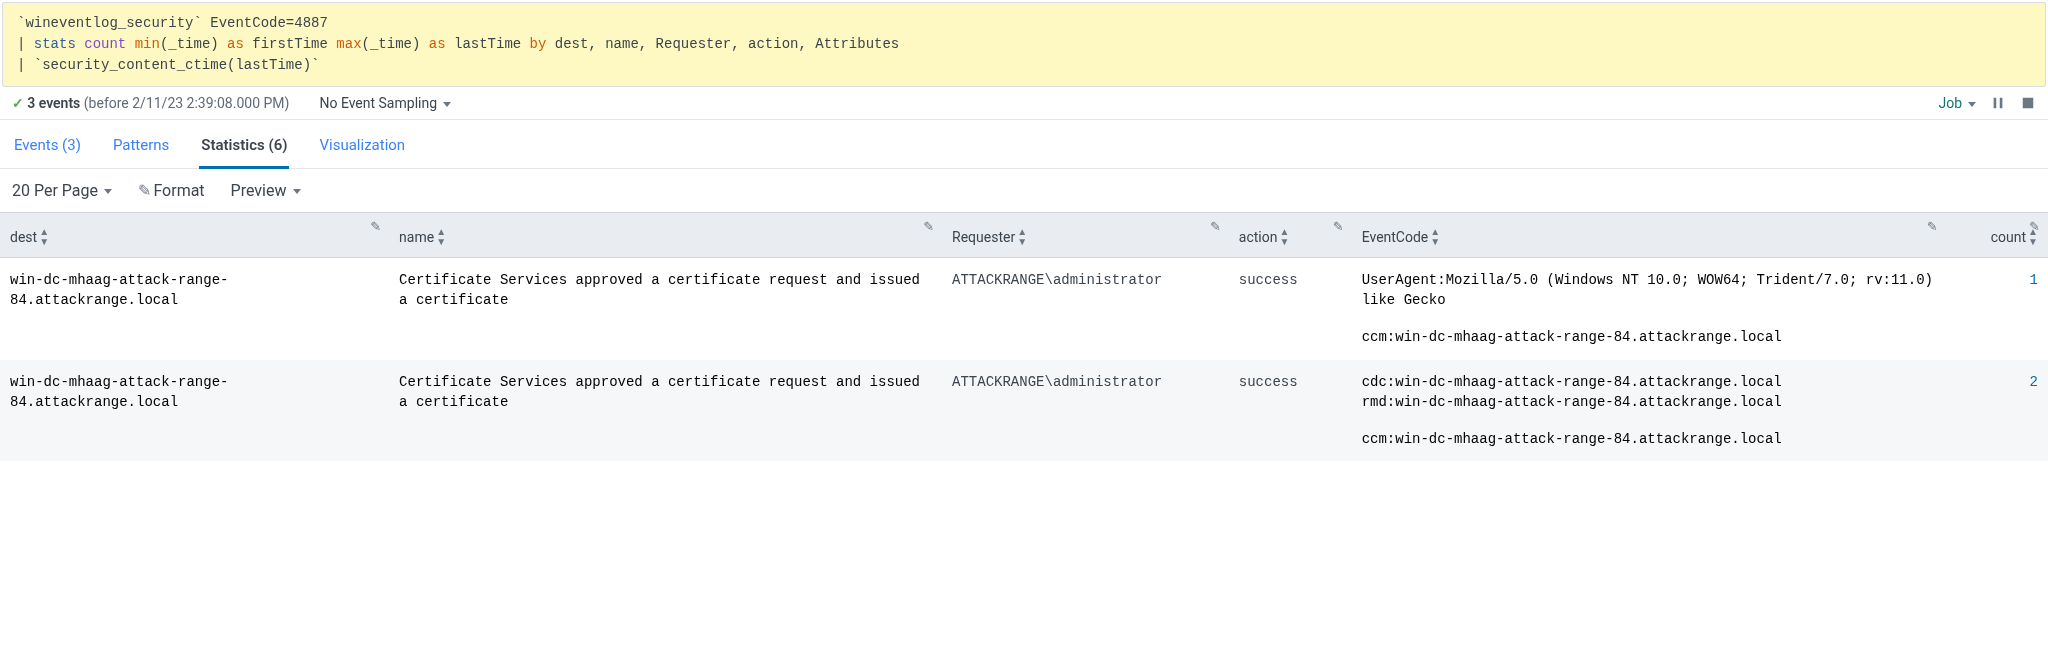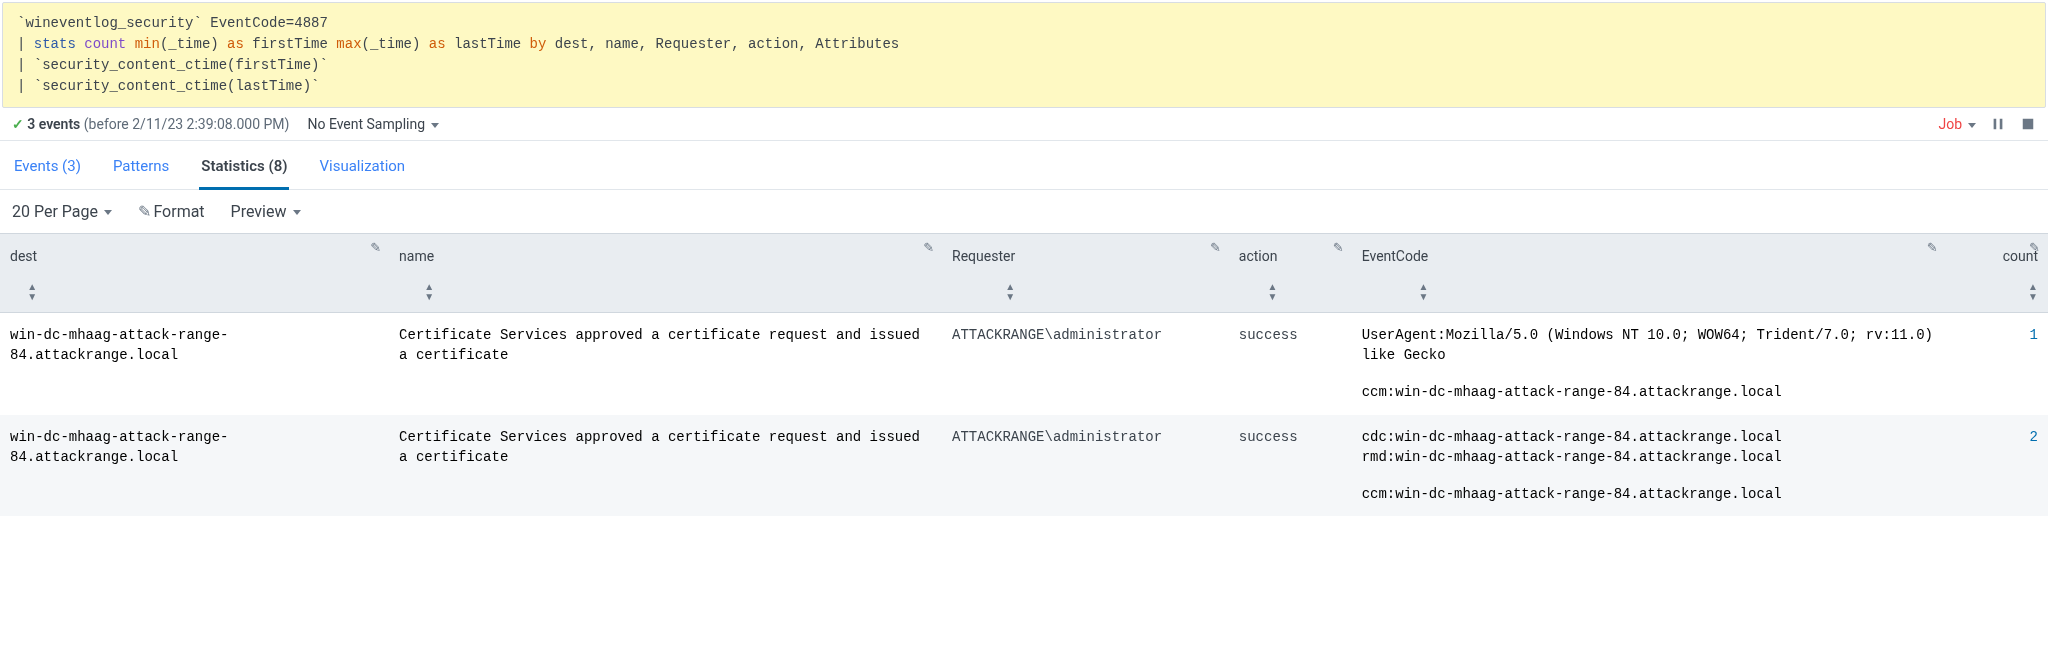--- a/index.html
+++ b/index.html
@@ -5,38 +5,38 @@
   * { box-sizing: border-box; margin: 0; padding: 0; }
   body { font-family: -apple-system, BlinkMacSystemFont, "Segoe UI", Roboto, Helvetica, Arial, sans-serif; font-size: 14px; color: #3c444d; background: #fff; }
   .query-box { border: 1px solid #d8dde3; border-radius: 2px; margin: 2px 2px 0 2px; padding: 10px 14px; font-family: "SFMono-Regular", Consolas, "Liberation Mono", Menlo, monospace; font-size: 14px; line-height: 1.5; background: #fef9c3; }
   .query-box .line { white-space: pre; }
   .tok-macro { color: #3c444d; }
   .tok-cmd { color: #2e5aa8; }
   .tok-func { color: #cf5c0a; }
   .tok-kw { color: #cf5c0a; }
   .tok-purple { color: #7e4cc9; }
   .status-bar { display: flex; align-items: center; justify-content: space-between; padding: 8px 12px; font-size: 14px; color: #3c444d; }
-  .status-left { display: flex; align-items: center; gap: 18px; }
+  .status-left { display: flex; align-items: center; gap: 30px; }
   .check { color: #4caf50; font-weight: bold; }
   .evcount b { font-weight: 600; }
   .muted { color: #5f6b78; }
   .dropdown-caret::after { content: ""; display: inline-block; margin-left: 6px; border-left: 4px solid transparent; border-right: 4px solid transparent; border-top: 5px solid #6b7785; vertical-align: middle; }
-  .status-right { display: flex; align-items: center; gap: 14px; color: #ef4444; }
+  .status-right { display: flex; align-items: center; gap: 14px; color: #0f766e; }
   .icon-btn { width: 16px; height: 16px; display: inline-flex; align-items: center; justify-content: center; color: #6b7785; }
   .icon-btn svg { width: 14px; height: 14px; }
   hr.sep { border: none; border-top: 1px solid #e1e6eb; }
   .tabs { display: flex; gap: 28px; padding: 10px 12px 0 12px; border-bottom: 1px solid #e1e6eb; }
   .tab { padding: 6px 2px 12px 2px; color: #3b82f6; cursor: pointer; font-size: 15px; }
   .tab.active { color: #3c444d; font-weight: 600; border-bottom: 3px solid #006eaf; margin-bottom: -1px; }
   .toolbar { display: flex; align-items: center; gap: 26px; padding: 12px 12px; font-size: 16px; color: #3c444d; }
   .toolbar .ctrl { cursor: pointer; }
   .toolbar .pencil { color: #6b7785; margin-right: 2px; }
   table.results { width: 100%; border-collapse: collapse; table-layout: fixed; }
   table.results th { background: #e9edf1; border-top: 1px solid #d0d7de; border-bottom: 1px solid #d0d7de; font-weight: 400; color: #3c444d; text-align: left; padding: 14px 10px 10px 10px; vertical-align: bottom; position: relative; font-size: 14px; }
-  table.results th .hdr { display: inline-flex; align-items: flex-end; gap: 18px; flex-direction: column; }
+  table.results th .hdr { display: inline-flex; align-items: center; gap: 2px; }
   table.results th .sort { color: #6b7785; font-size: 10px; line-height: 10px; display: inline-flex; flex-direction: column; }
   table.results th .pencil-edit { position: absolute; top: 6px; right: 8px; color: #6b7785; font-size: 13px; }
   table.results th.num { text-align: right; }
   table.results td { padding: 12px 10px; vertical-align: top; font-family: "SFMono-Regular", Consolas, "Liberation Mono", Menlo, monospace; font-size: 14px; line-height: 1.45; }
   table.results tbody tr:nth-child(even) td { background: #f5f7f9; }
   table.results td .mv-line { display: block; }
   table.results td .mv-gap { display: block; height: 1.2em; }
   table.results td.link { color: #000000; }
   table.results td.num { text-align: right; color: #006eaf; }
   
@@ -46,21 +46,20 @@
   col.c-action { width: 6%; }
   col.c-attr { width: 29%; }
   col.c-count { width: 5%; }
 </style>
 </head>
 <body>
 
 <div class="query-box" id="query-box">
     <div class="line"><span class="tok-macro">`wineventlog_security`</span><span> EventCode=4887</span></div>
     <div class="line"><span>| </span><span class="tok-cmd">stats</span><span> </span><span class="tok-purple">count</span><span> </span><span class="tok-func">min</span><span>(_time) </span><span class="tok-kw">as</span><span> firstTime </span><span class="tok-func">max</span><span>(_time) </span><span class="tok-kw">as</span><span> lastTime </span><span class="tok-kw">by</span><span> dest, name, Requester, action, Attributes</span></div>
-    <div class="line"><span>| </span><span class="tok-macro">`security_content_ctime(firstTime)`</span></div>
     <div class="line"><span>| </span><span class="tok-macro">`security_content_ctime(lastTime)`</span></div>
   </div>
 
 <div class="status-bar">
   <div class="status-left">
     <span class="evcount">
       <span class="check">✓</span>
       <b>3 events</b><span class="muted"> (before 2/11/23 2:39:08.000 PM)</span>
     </span>
     <span class="ctrl dropdown-caret">No Event Sampling</span>
@@ -78,21 +77,21 @@
           <rect x="2" y="2" width="12" height="12"></rect>
         </svg>
     </span>
   </div>
 </div>
 <hr class="sep">
 
 <div class="tabs" id="tabs">
     <div class="tab">Events (3)</div>
     <div class="tab">Patterns</div>
-    <div class="tab active">Statistics (8)</div>
+    <div class="tab active">Statistics (6)</div>
     <div class="tab">Visualization</div>
   </div>
 
 <div class="toolbar">
   <span class="ctrl dropdown-caret">20 Per Page</span>
   <span class="ctrl">
     <span class="pencil">✎</span><span>Format</span>
   </span>
   <span class="ctrl dropdown-caret">Preview</span>
 </div>

